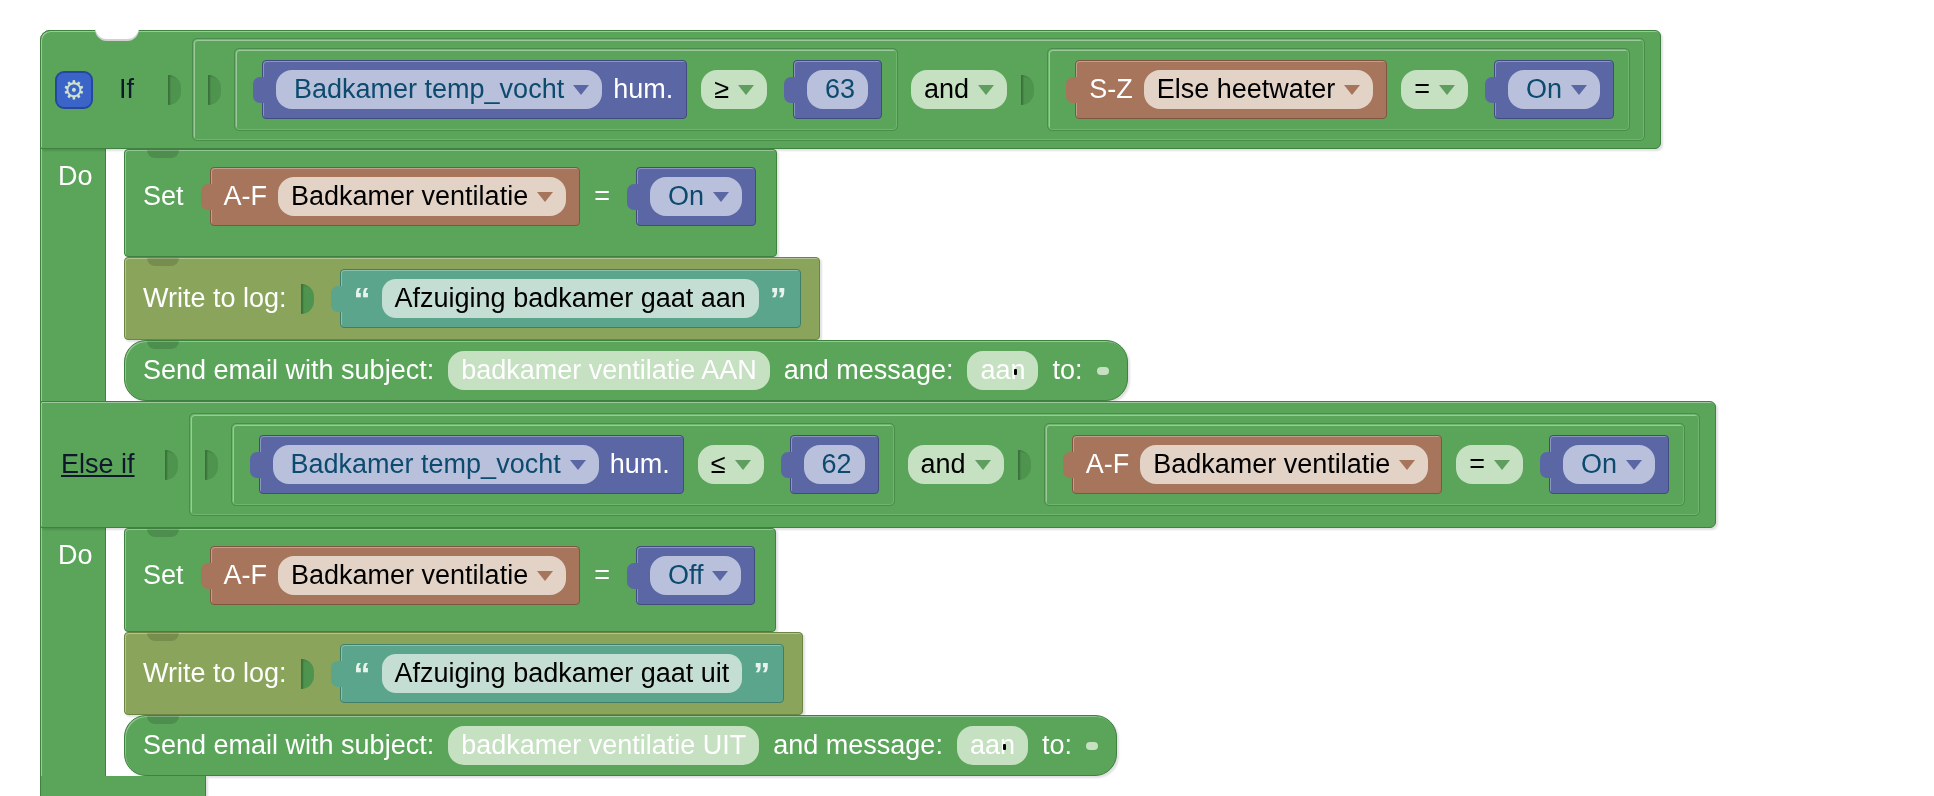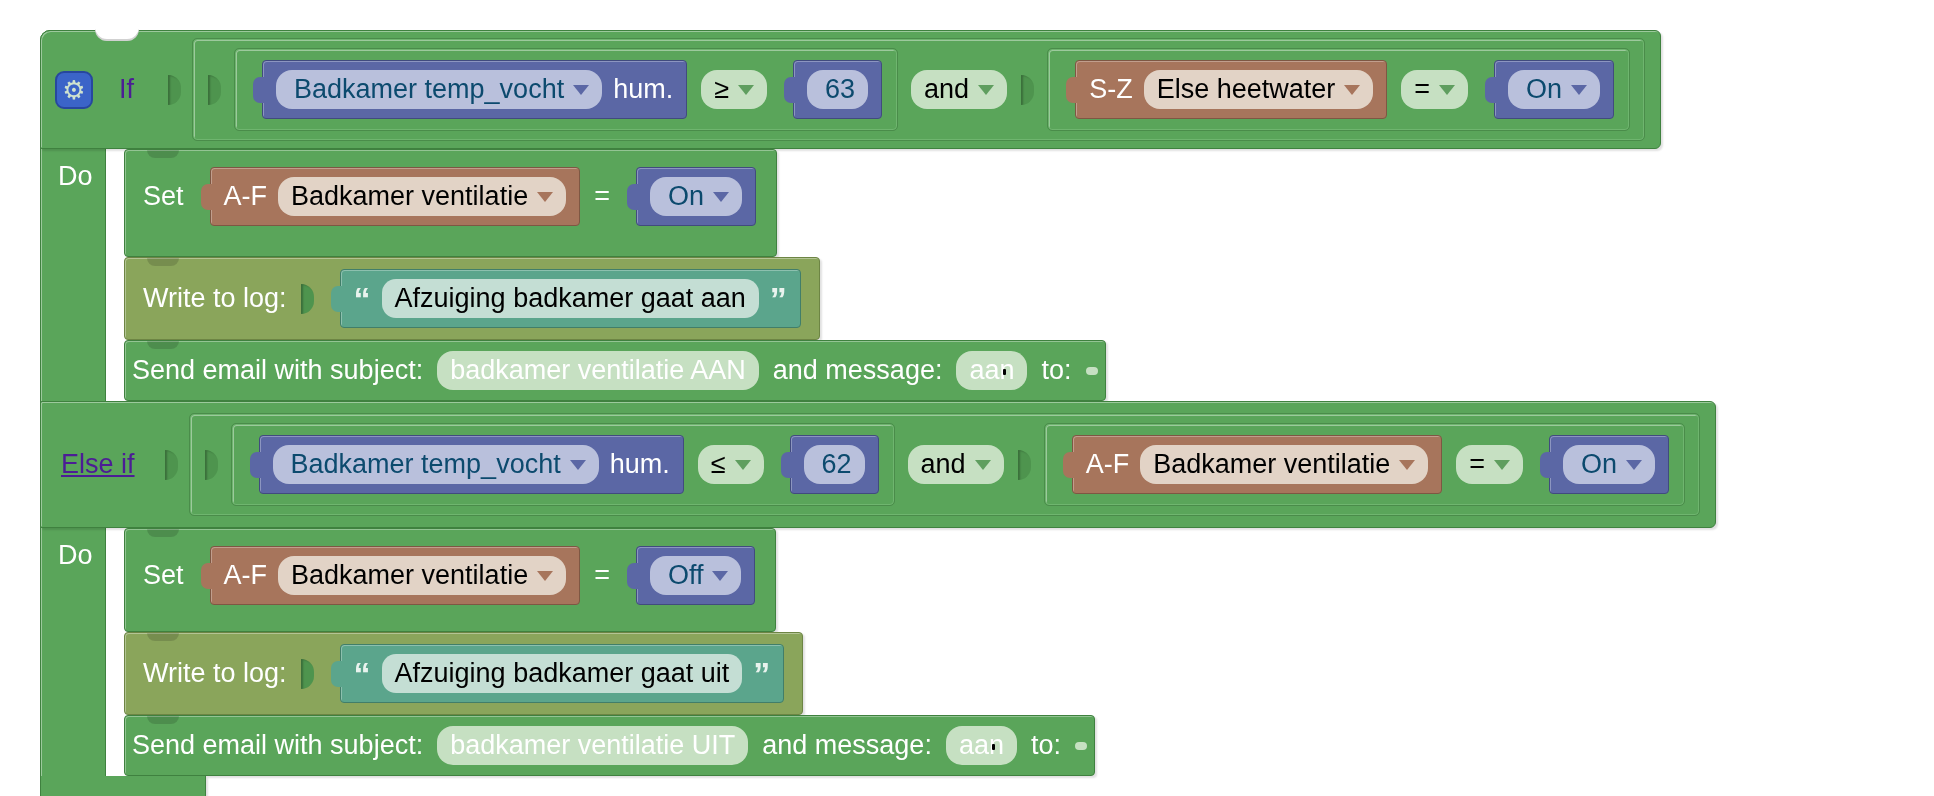--- a/index.html
+++ b/index.html
@@ -21,21 +21,21 @@
     border:1px solid var(--green-dk); border-radius:10px 0 0 12px;
     box-shadow:inset 1px 1px 0 var(--green-edge);}
   .row{position:relative; z-index:1;}
   .header-row{display:inline-flex; align-items:center; gap:12px; background:var(--green);
     border:1px solid var(--green-dk); border-radius:10px 6px 6px 2px;
     box-shadow:inset 1px 1px 0 var(--green-edge), 2px 2px 2px rgba(0,0,0,.12);
     padding:8px 16px 8px 14px;}
   .elseif-header{border-radius:2px 6px 6px 2px; padding:12px 16px 12px 14px;}
   .prev-notch{position:absolute; top:-2px; left:54px; width:44px; height:12px;
     background:#fff; border-radius:0 0 14px 14px; box-shadow:inset 0 -2px 0 rgba(0,0,0,.18);}
-  .kw{color:#4c1d95; white-space:nowrap;}
+  .kw{color:#0f172a; white-space:nowrap;}
   .gear-btn{width:38px; height:38px; border-radius:9px; background:var(--gear-blue);
     border:2px solid var(--gear-dk); color:#cfe2cf; display:flex; align-items:center;
     justify-content:center; font-size:26px; line-height:1; cursor:pointer; flex:none;}
   .socket{width:13px; height:30px; flex:none; background:#4e944e;
     border-radius:0 16px 16px 0; box-shadow:inset 2px 1px 2px rgba(0,0,0,.25);}
   .g-box{display:inline-flex; align-items:center; gap:14px; background:var(--green);
     border:1px solid #6fb56f; outline:1px solid #4a8c4a; border-radius:4px;
     box-shadow:inset 1px 1px 0 var(--green-edge);}
   .logic-op{padding:9px 14px;}
   .compare{padding:10px 14px;}
@@ -66,21 +66,21 @@
   .spine-label{width:84px; flex:none; color:#fff; padding:12px 0 0 18px;}
   .stack{display:flex; flex-direction:column; align-items:flex-start;}
   .stmt{position:relative; display:inline-flex; align-items:center; gap:14px;
     border-radius:4px; box-shadow:inset 1px 1px 0 rgba(255,255,255,.35), 2px 2px 2px rgba(0,0,0,.12);}
   .stmt::before{content:""; position:absolute; top:0; left:22px; width:32px; height:8px;
     border-radius:0 0 12px 12px; background:rgba(0,0,0,.14);}
   .stmt-green{background:var(--green); border:1px solid var(--green-dk); color:#fff;}
   .stmt-olive{background:var(--olive); border:1px solid var(--olive-dk); color:#fff;}
   .set-row{padding:17px 20px 30px 18px;}
   .log-row{padding:11px 18px;}
-  .email-row{padding:10px 7px; white-space:nowrap;}
+  .email-row{padding:10px 18px; white-space:nowrap;border-radius:22px;}
   .to-field{background:var(--pill-green); border-radius:14px; padding:4px 6px; cursor:text;}
   .blue-bar{position:relative; width:300px; height:30px; background:var(--blue-bar); border-radius:3px;}
   .blue-bar::after{content:""; position:absolute; bottom:-4px; right:86px; width:3px; height:6px;
     background:#000; border-radius:1px;}
   .eq-label{color:#fff;}
   .tail{width:166px; height:40px; background:var(--green); border:1px solid var(--green-dk);
     border-top:none; border-radius:0 0 12px 12px; position:relative; z-index:1;
     box-shadow:2px 2px 2px rgba(0,0,0,.12);}
   .tail::after{content:""; position:absolute; bottom:-16px; left:54px; width:48px; height:18px;
     background:var(--green); border:1px solid var(--green-dk); border-top:none;

